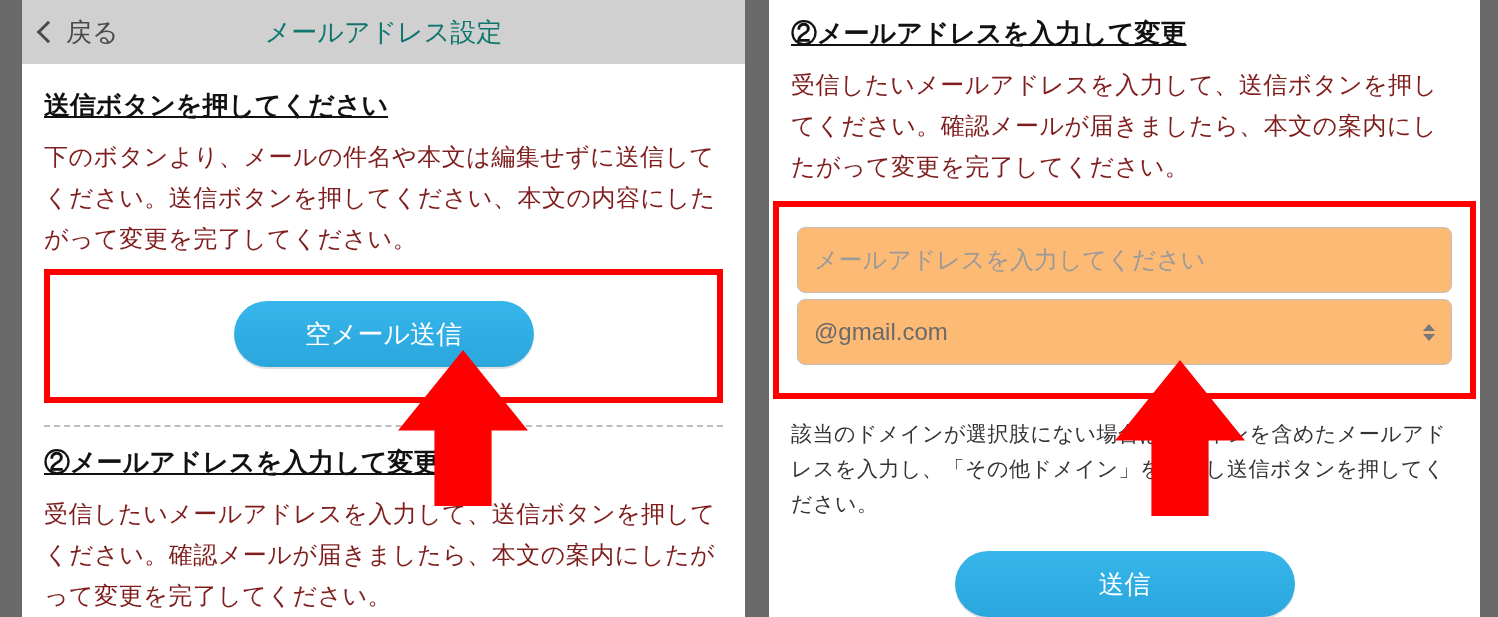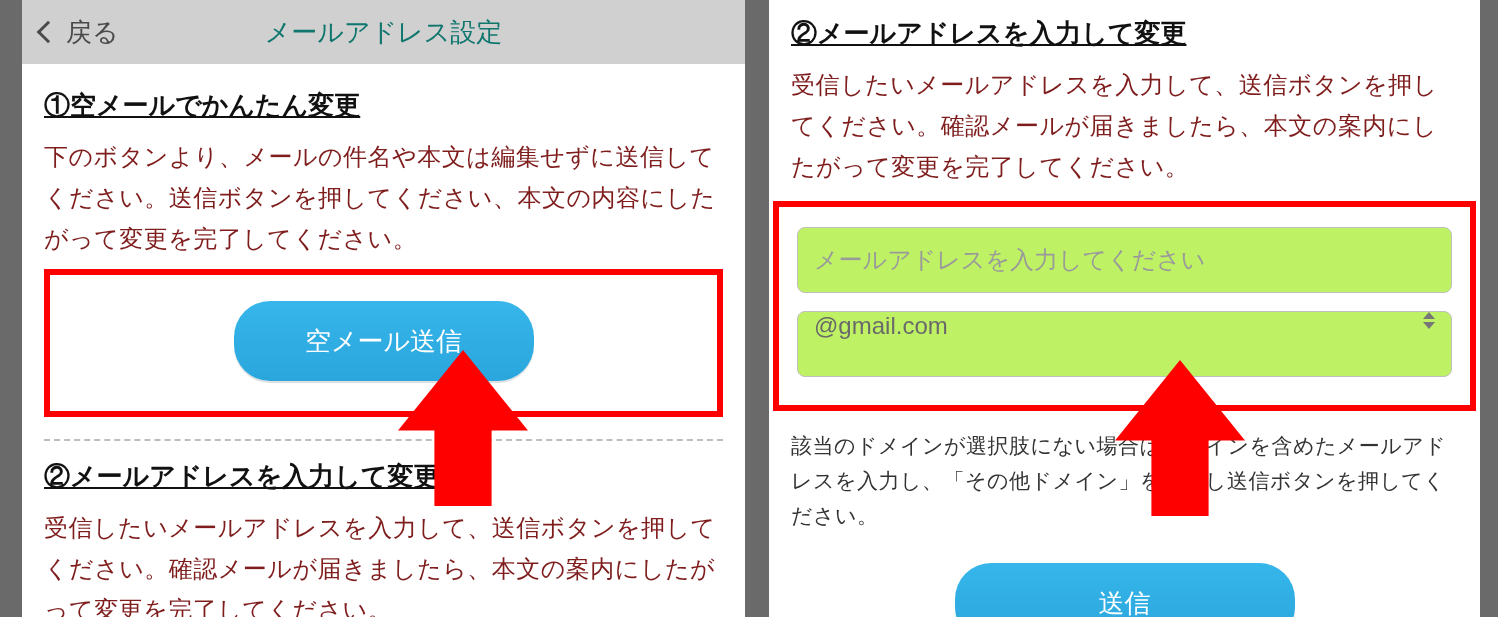--- a/index.html
+++ b/index.html
@@ -92,21 +92,21 @@
 
     
     .pill-btn {
       display: inline-flex;
       align-items: center;
       justify-content: center;
       background: linear-gradient(#36b6ea, #2aa6dd);
       color: #fff;
       font-size: 26px;
       border-radius: 36px;
-      height: 80px;
+      height: 66px;
       min-width: 300px;
       padding: 0 40px;
       border: none;
       box-shadow: 0 2px 0 rgba(0,0,0,0.12);
       cursor: pointer;
     }
 
     .divider {
       border-top: 2px dashed #bdbdbd;
       margin: 22px 0 18px 0;
@@ -114,28 +114,28 @@
 
     
     .text-input, .domain-select {
       width: 100%;
       height: 66px;
       border: 1px solid #bfbfbf;
       border-radius: 8px;
       padding: 0 16px;
       font-size: 24px;
       color: #333;
-      background: #bef264;
+      background: #fdba74;
       outline: none;
     }
     .text-input::placeholder { color: #9a9a9a; }
     .domain-select {
-      margin-top: 18px;
-      display: flex;
-      align-items: flex-start;
+      margin-top: 6px;
+      display: flex;
+      align-items: center;
       justify-content: space-between;
       color: #6a6a6a;
       cursor: pointer;
       gap: 48px;
     }
     .updown {
       display: flex;
       flex-direction: column;
       gap: 3px;
       align-items: center;
@@ -167,21 +167,21 @@
 <div class="panel panel-left">
   <div class="nav-header">
     <div class="back-wrap">
       <span class="chevron-left"></span>
       <span>戻る</span>
     </div>
     <div class="nav-title">メールアドレス設定</div>
   </div>
 
   <div class="content">
-    <div class="section-heading">①空メールでかんたん変更</div>
+    <div class="section-heading">送信ボタンを押してください</div>
     <div class="section-body">下のボタンより、メールの件名や本文は編集せずに送信してください。送信ボタンを押してください、本文の内容にしたがって変更を完了してください。</div>
 
     <div class="red-frame red-frame-left">
       <button class="pill-btn">空メール送信</button>
     </div>
 
     <div class="divider"></div>
 
     <div class="section-heading">②メールアドレスを入力して変更</div>
     <div class="section-body">受信したいメールアドレスを入力して、送信ボタンを押してください。確認メールが届きましたら、本文の案内にしたがって変更を完了してください。</div>

